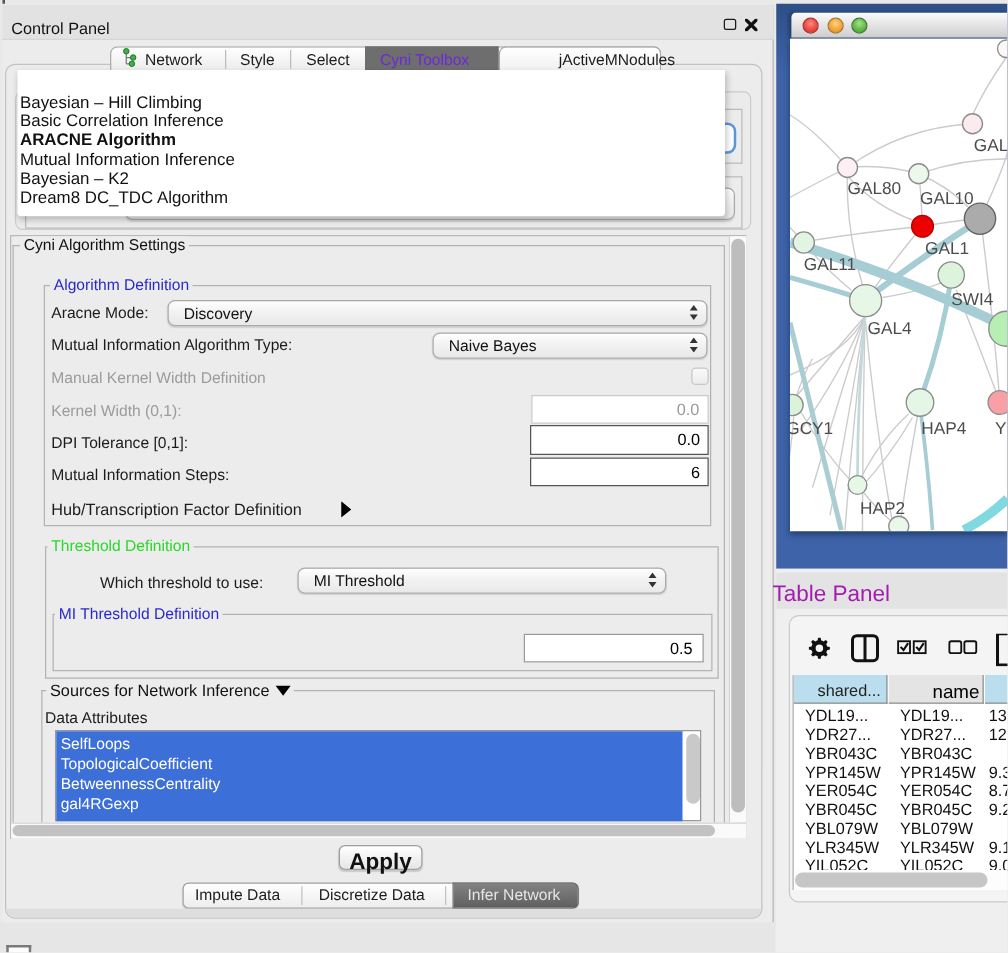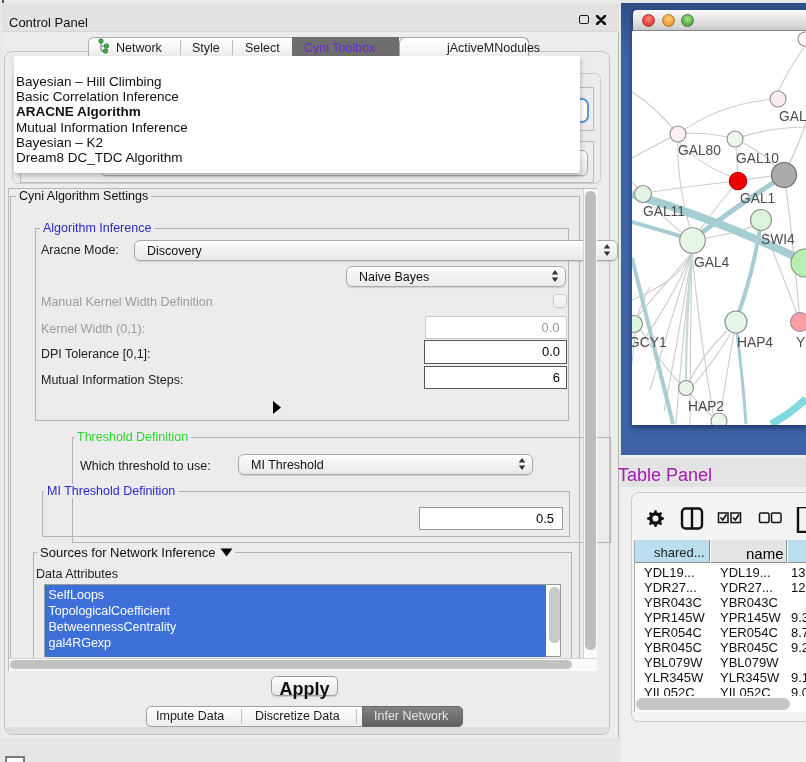--- a/index.html
+++ b/index.html
@@ -61,49 +61,51 @@
 Bayesian – K2<br>
 Dream8 DC_TDC Algorithm
 </div>
 
 <div class="ab" style="left:8px;top:188px;width:589px;height:483px;border:1px solid #b9b9b9;background:#ececec;"></div>
 
 <div class="ab" style="left:9.5px;top:196px;width:570px;height:475px;border:1px solid #b3b3b3;border-bottom:none;"></div>
 <div class="ab" style="left:16px;top:189px;background:#ececec;padding:0 3px;font-size:12.5px;color:#111;">Cyni Algorithm Settings</div>
 
 <div class="ab grp" style="left:35px;top:228px;width:534px;height:193px;">
-  <div class="gtitle" style="left:4px;color:#2a2acc;">Algorithm Inference</div>
+  <div class="gtitle" style="left:4px;color:#2a2acc;">Algorithm Definition</div>
 </div>
 <div class="ab lbl" style="left:41px;top:243px;">Aracne Mode:</div>
-<div class="ab combo" style="left:134px;top:240px;width:484px;height:20.5px;">
+<div class="ab combo" style="left:134px;top:240px;width:432px;height:20.5px;">
       <span style="position:absolute;left:12px;top:3px;">Discovery</span>
       <svg style="position:absolute;right:6px;top:50%;margin-top:-6px;" width="8" height="12" viewBox="0 0 8 12">
         <path d="M4 0 L7.2 4.4 L0.8 4.4 Z M4 12 L7.2 7.6 L0.8 7.6 Z" fill="#333"></path>
       </svg>
     </div>
+<div class="ab lbl" style="left:41px;top:269px;">Mutual Information Algorithm Type:</div>
 <div class="ab combo" style="left:346px;top:266px;width:220px;height:20.5px;">
       <span style="position:absolute;left:12px;top:3px;">Naive Bayes</span>
       <svg style="position:absolute;right:6px;top:50%;margin-top:-6px;" width="8" height="12" viewBox="0 0 8 12">
         <path d="M4 0 L7.2 4.4 L0.8 4.4 Z M4 12 L7.2 7.6 L0.8 7.6 Z" fill="#333"></path>
       </svg>
     </div>
 <div class="ab lbl dis" style="left:41px;top:295px;">Manual Kernel Width Definition</div>
 <div class="ab" style="left:553px;top:294px;width:14px;height:14px;border:1px solid #c8c8c8;border-radius:3.5px;background:linear-gradient(#fafafa,#ececec);"></div>
 <div class="ab lbl dis" style="left:41px;top:322px;">Kernel Width (0,1):</div>
 <div class="ab field" style="left:424.5px;top:315.5px;width:142px;height:23px;border:1px solid #c9c9c9;color:#9a9a9a;padding:3px 6px 0 0;">0.0</div>
 <div class="ab lbl" style="left:41px;top:347px;">DPI Tolerance [0,1]:</div>
 <div class="ab field" style="left:424px;top:340px;width:143px;height:24px;border:1.5px solid #555;color:#000;padding:3px 6px 0 0;">0.0</div>
 <div class="ab lbl" style="left:41px;top:373px;">Mutual Information Steps:</div>
 <div class="ab field" style="left:424px;top:366px;width:143px;height:23px;border:1px solid #555;color:#000;padding:3px 6px 0 0;">6</div>
 
+<div class="ab" style="left:41px;top:400px;font-size:13px;color:#1c1c1c;">Hub/Transcription Factor Definition</div>
 <svg class="ab" style="left:272px;top:401px;" width="10" height="13">
       <path d="M1 0 L9 6.5 L1 13 Z" fill="#000"></path>
     </svg>
 
-<div class="ab" style="left:36px;top:437px;width:539px;height:106px;border:1px solid #b3b3b3;margin-left:36px;">
+<div class="ab" style="left:36px;top:437px;width:539px;height:106px;border:1px solid #b3b3b3;">
   <div class="gtitle" style="left:1px;color:#2ad82a;">Threshold Definition</div>
 </div>
 <div class="ab lbl" style="left:80px;top:459px;">Which threshold to use:</div>
 <div class="ab combo" style="left:238px;top:453.5px;width:295px;height:21.5px;">
       <span style="position:absolute;left:12px;top:3.5px;">MI Threshold</span>
       <svg style="position:absolute;right:6px;top:50%;margin-top:-6px;" width="8" height="12" viewBox="0 0 8 12">
         <path d="M4 0 L7.2 4.4 L0.8 4.4 Z M4 12 L7.2 7.6 L0.8 7.6 Z" fill="#333"></path>
       </svg>
     </div>
 

